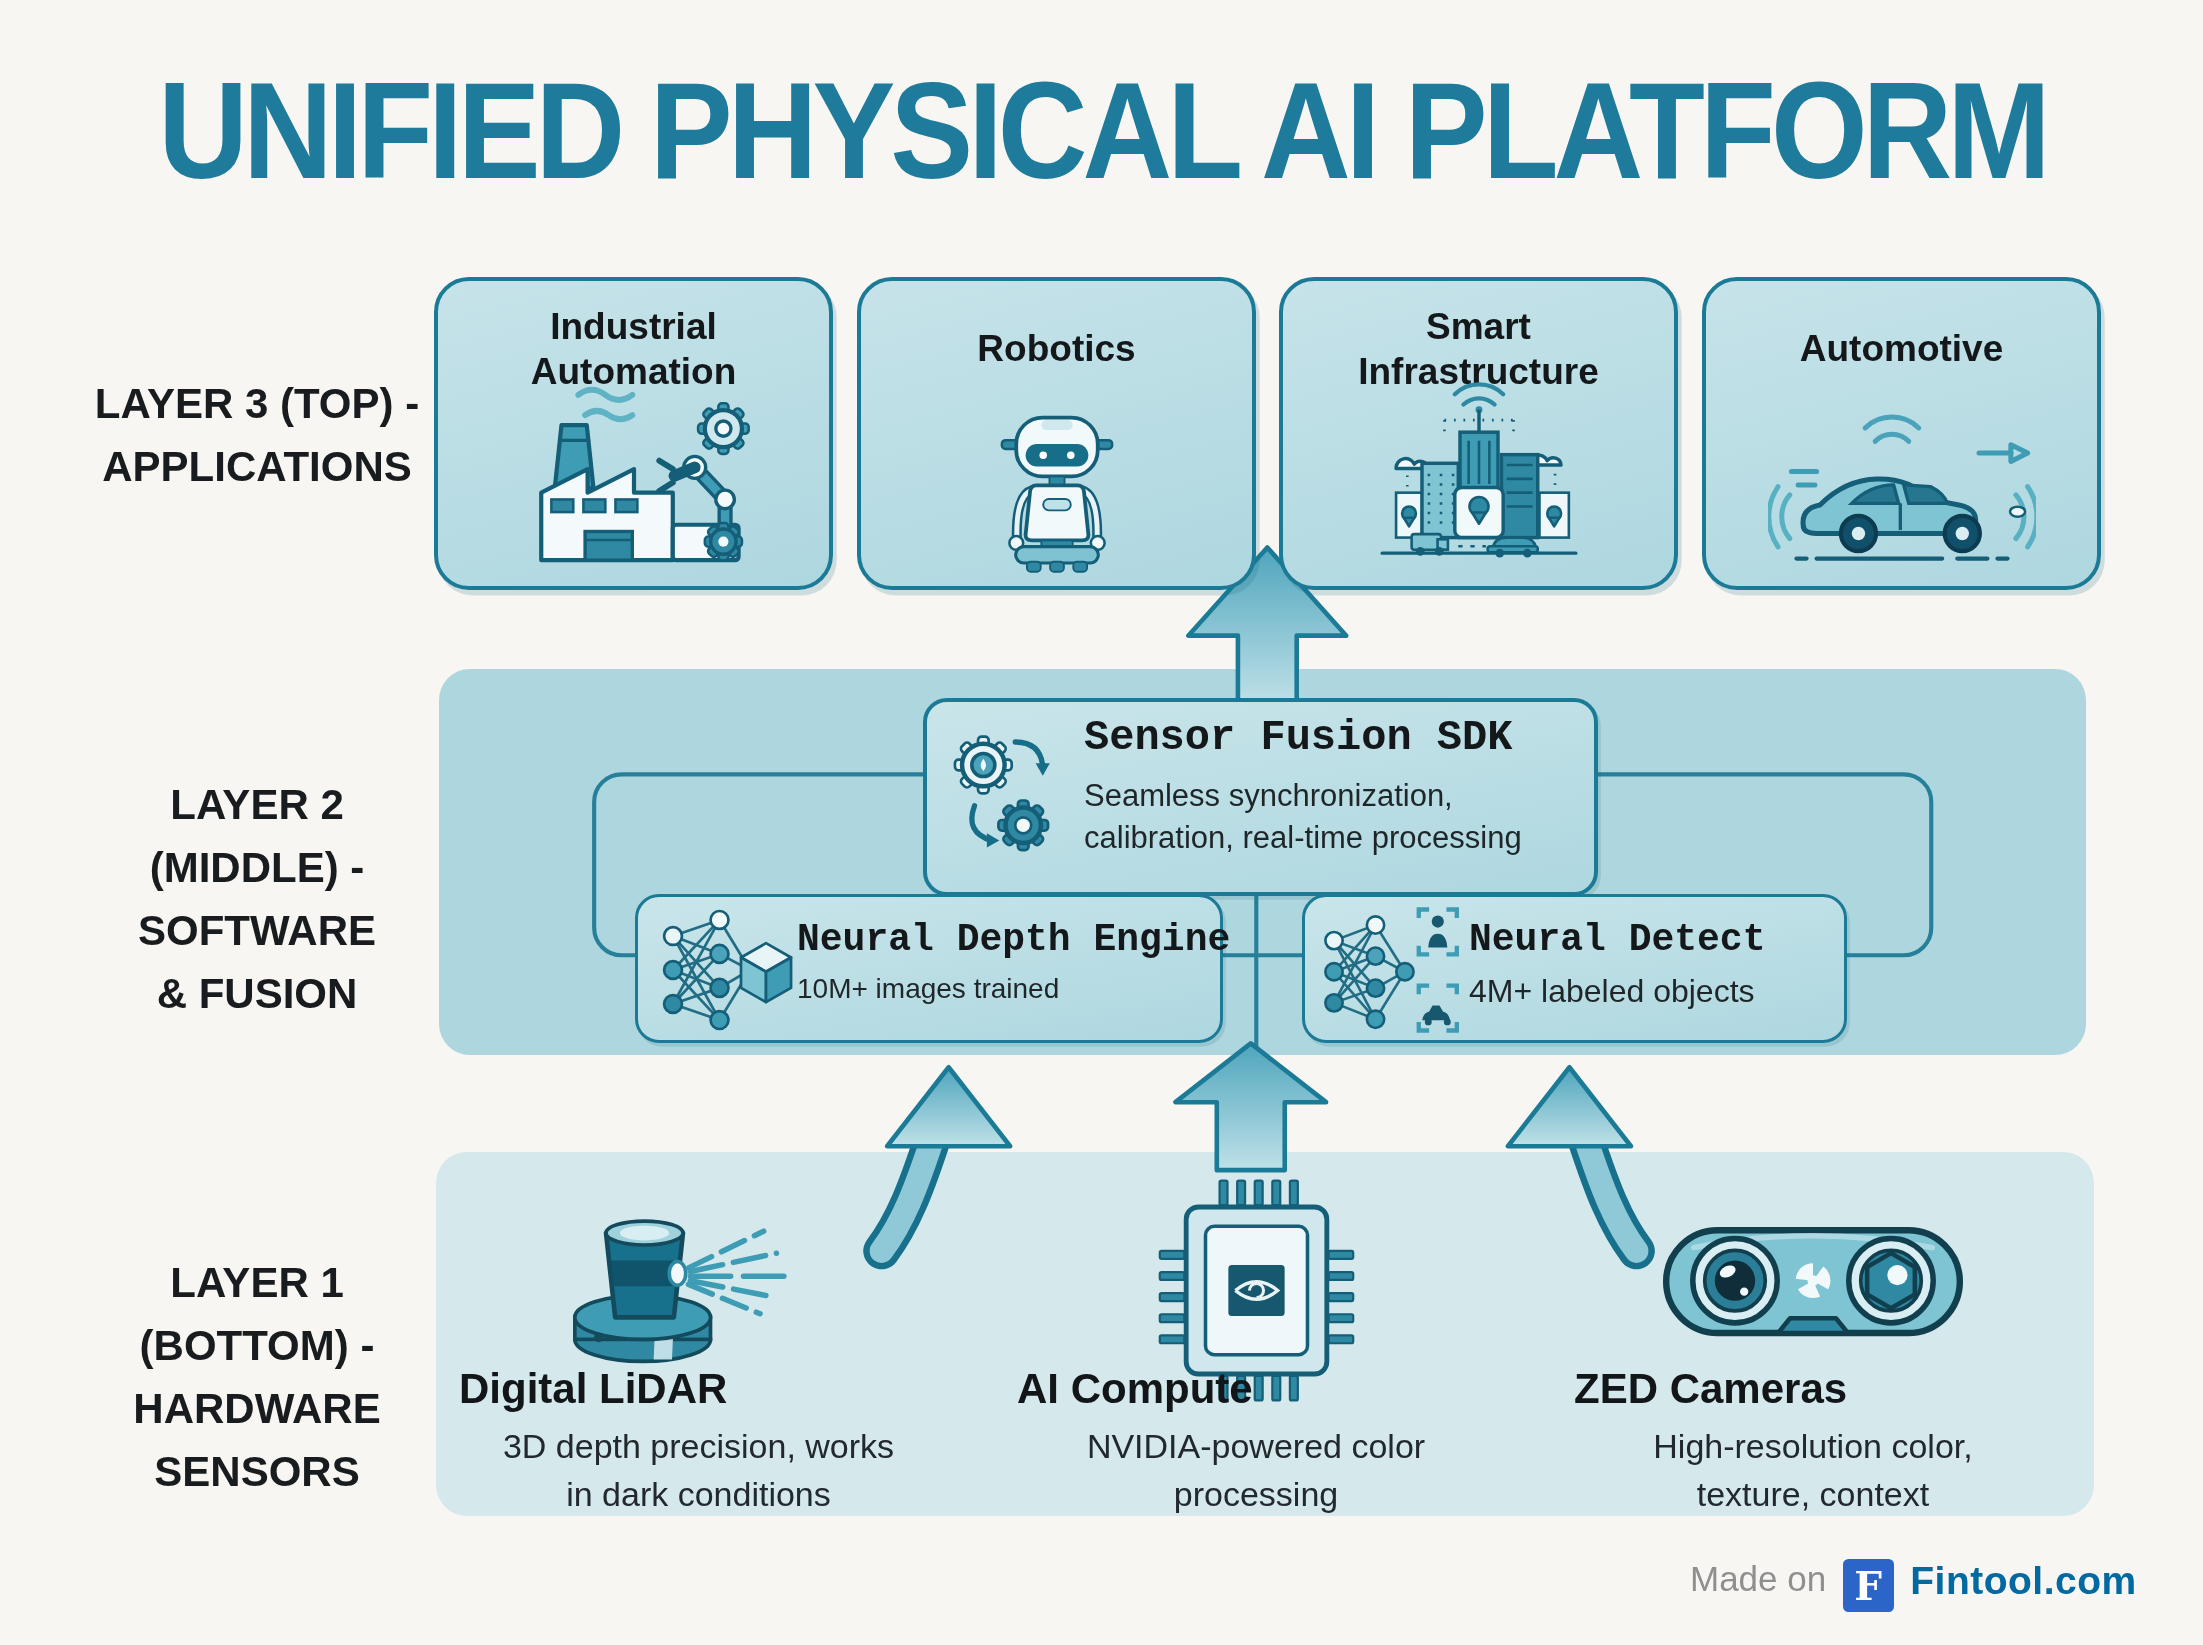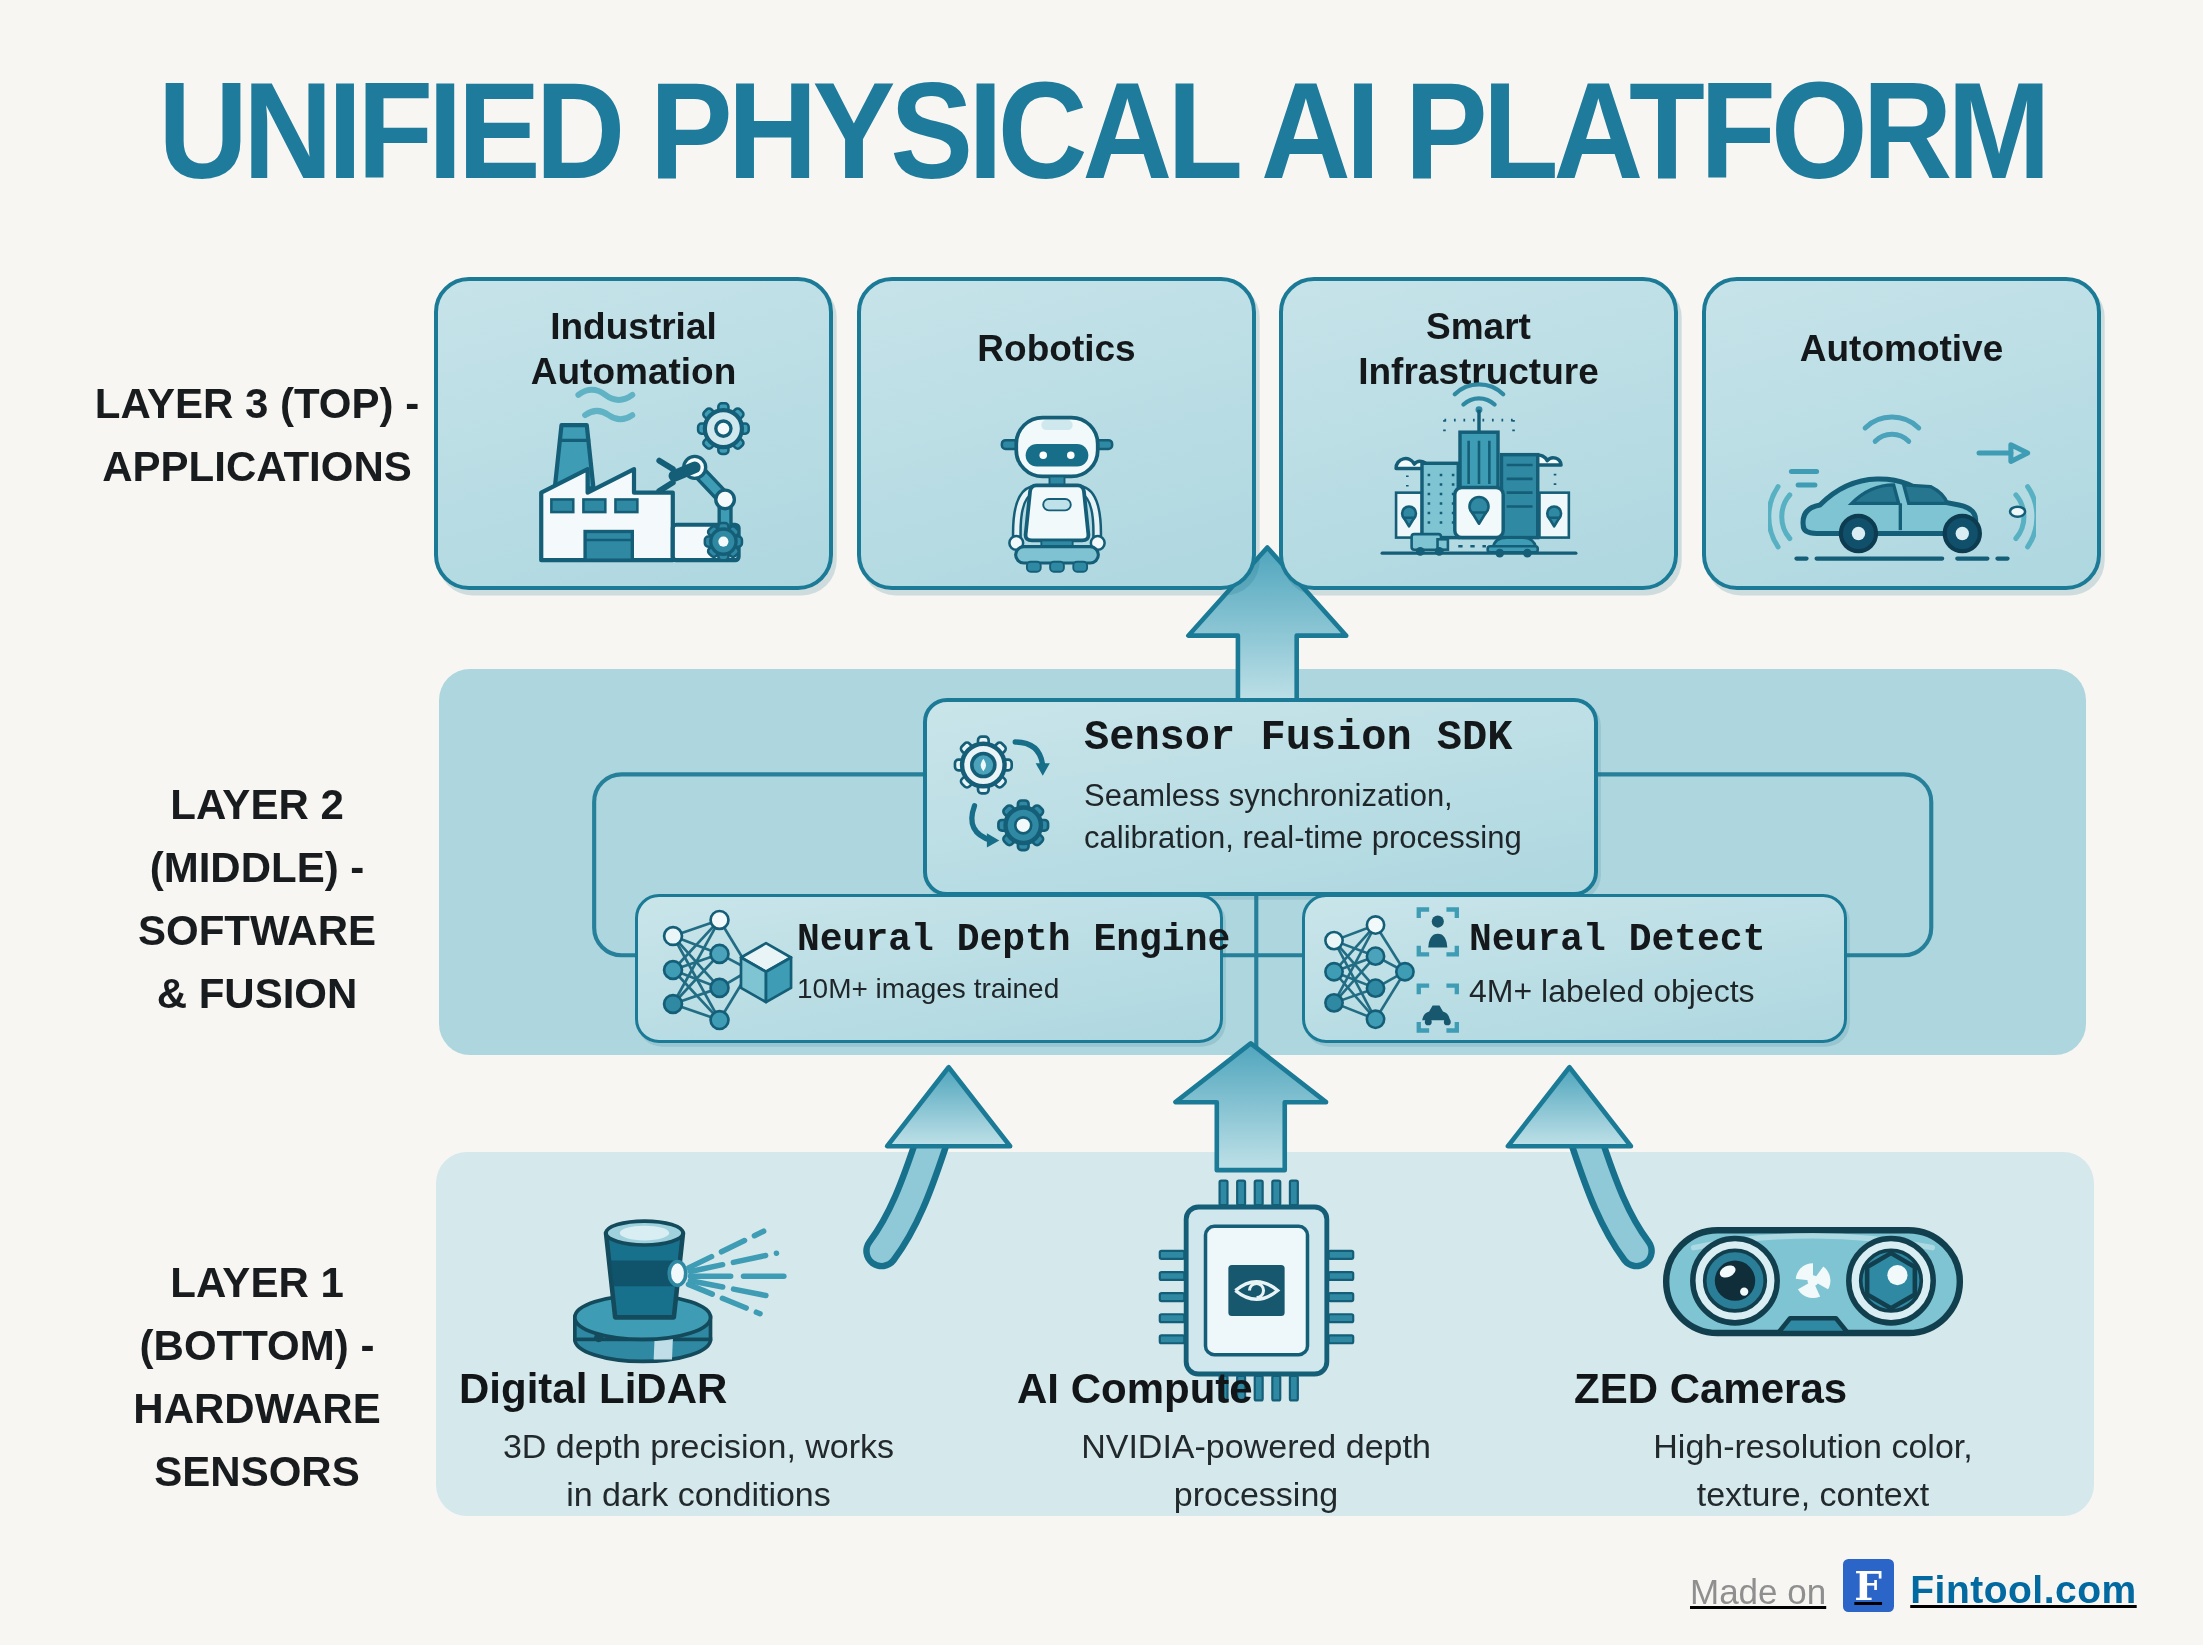--- a/index.html
+++ b/index.html
@@ -47,21 +47,21 @@
   .sdk-box{left:923px;top:698px;width:675px;height:198px;}
   .nde-box{left:635px;top:894px;width:588px;height:149px;border-width:3.7px;}
   .nd-box{left:1302px;top:894px;width:545px;height:149px;border-width:3.7px;}
   .mid-title{position:absolute;font-weight:700;color:#14181a;font-family:Liberation Mono, monospace;}
   .mid-sub{position:absolute;color:#1f2629;}
   
   .hw-title{position:absolute;width:478px;text-align:left;font-size:42px;font-weight:700;color:#121618;}
   .hw-desc{position:absolute;width:533px;text-align:center;font-size:34px;line-height:1.42;color:#22292c;}
   .hw-desc span{display:block;}
   
-  .footer{position:absolute;left:1690px;top:1559px;display:flex;align-items:flex-end;gap:16.5px;text-decoration:underline;}
+  .footer{position:absolute;left:1690px;top:1559px;display:flex;align-items:flex-start;gap:16.5px;}
   .made-on{font-size:35px;color:#8f8f8f;}
   .fintool-logo{
     width:51px;height:53px;background:#2b65c7;border-radius:5.5px;
     display:flex;align-items:center;justify-content:center;
     color:#ffffff;font-family:"DejaVu Serif",serif;font-weight:700;font-size:39px;
   }
   .brand{font-size:39px;font-weight:600;color:#0369a1;letter-spacing:0.5px;}
   svg{display:block;}
   .overlay-svg{position:absolute;left:0;top:0;pointer-events:none;}
 </style>
@@ -422,21 +422,21 @@
         <rect x="202" y="182" width="28" height="9" rx="2"></rect>
     </g>
     <rect x="40" y="36" width="160" height="190" rx="14" fill="#cfe7ed" stroke="#155e78" stroke-width="5.5"></rect>
     <rect x="62" y="58" width="116" height="146" rx="10" fill="#eef7f9" stroke="#155e78" stroke-width="4"></rect>
     <rect x="88" y="102" width="64" height="58" rx="4" fill="#17586e"></rect>
     <path d="M96 131 q24 -20 48 0 q-24 20 -48 0" fill="none" stroke="#e8f3f6" stroke-width="4"></path>
     <path d="M112 131 a8 8 0 1 1 8 8" fill="none" stroke="#e8f3f6" stroke-width="3.5"></path>
   </svg>
   <div class="hw-title" style="left:1017px;top:1365px;">AI Compute</div>
   <div class="hw-desc" style="left:1017px;top:1422px;width:478px;">
-    <span>NVIDIA-powered depth</span>
+    <span>NVIDIA-powered color</span>
     <span>processing</span>
   </div>
 
   <svg class="abs" style="left:1657px;top:1209px;" width="312" height="147" viewBox="0 0 340 160">
     <rect x="10" y="23" width="320" height="112" rx="56" fill="#7fc4d3" stroke="#123f4e" stroke-width="7"></rect>
     <path d="M40 42 q130 -26 260 0" fill="none" stroke="#b9dfe7" stroke-width="6" stroke-linecap="round" opacity="0.8"></path>
     <path d="M132 135 l13 -16 h50 l13 16 z" fill="#2f89a3" stroke="#123f4e" stroke-width="5" stroke-linejoin="round"></path>
     <circle cx="85" cy="78" r="46" fill="#d9eef3" stroke="#123f4e" stroke-width="6"></circle>
     <circle cx="85" cy="78" r="33" fill="#2b7e97" stroke="#123f4e" stroke-width="4"></circle>
     <circle cx="85" cy="78" r="22" fill="#0f2e3a"></circle>

